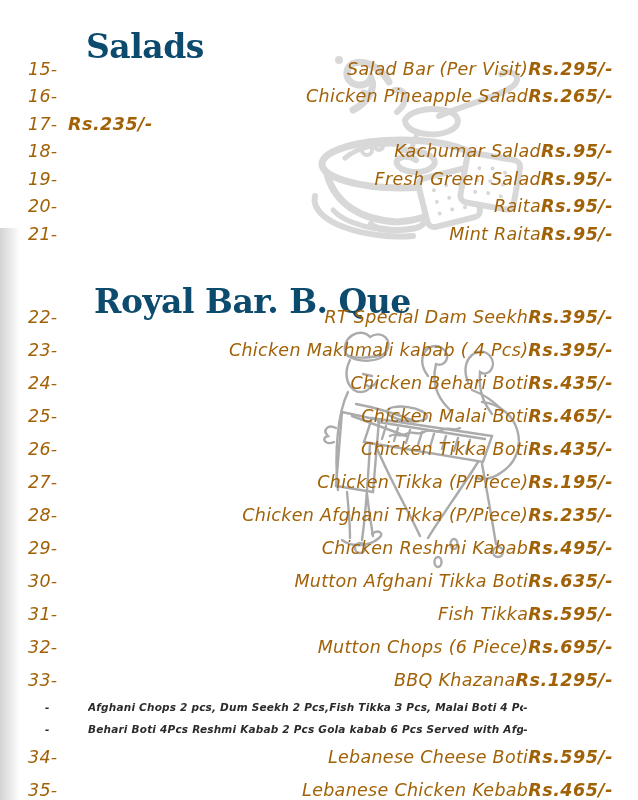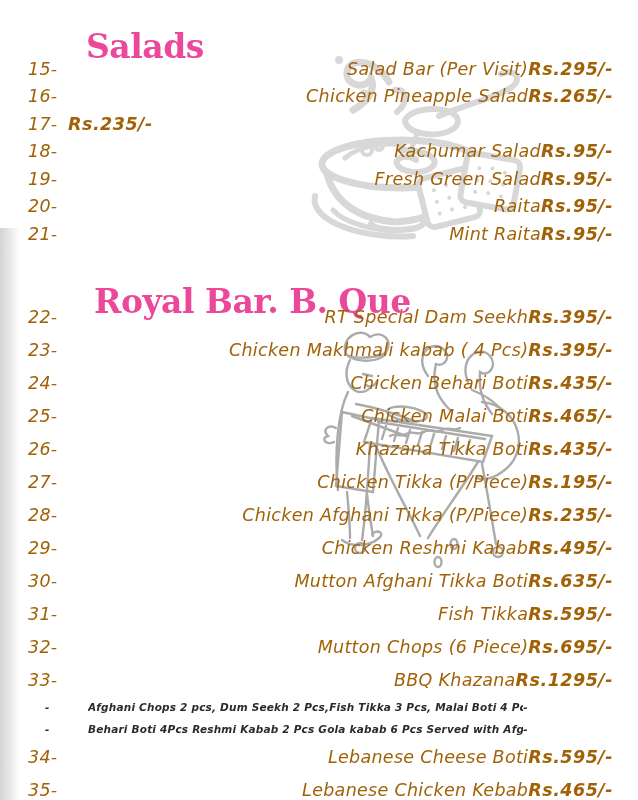--- a/index.html
+++ b/index.html
@@ -10,21 +10,21 @@
   
   .edge-shadow{
     position:absolute;left:0;top:228px;bottom:0;width:20px;
     background:linear-gradient(to right, rgba(175,175,175,.55), rgba(255,255,255,0));
     pointer-events:none;
   }
   .menu-title{
     position:absolute;
     font-family:"DejaVu Serif","Liberation Serif",serif;
     font-weight:bold;font-size:33px;line-height:1.15;
-    color:#ec4899;letter-spacing:-0.5px;white-space:nowrap;z-index:2;
+    color:#0c4a6e;letter-spacing:-0.5px;white-space:nowrap;z-index:2;
   }
   #title-salads{top:1px;left:86px;}
   #title-bbq{top:256px;left:94px;}
 
   .rows{position:absolute;left:0;right:0;z-index:2;}
   #rows-salads{top:55px;}
   #rows-bbq{top:300px;}
 
   .row{
     display:flex;align-items:center;height:27.5px;
@@ -191,21 +191,21 @@
       <span class="name">Chicken Behari Boti</span>
       <span class="price">Rs.435/-</span>
     </div>
     <div class="row">
       <span class="num">25-</span>
       <span class="name">Chicken Malai Boti</span>
       <span class="price">Rs.465/-</span>
     </div>
     <div class="row">
       <span class="num">26-</span>
-      <span class="name">Khazana Tikka Boti</span>
+      <span class="name">Chicken Tikka Boti</span>
       <span class="price">Rs.435/-</span>
     </div>
     <div class="row">
       <span class="num">27-</span>
       <span class="name">Chicken Tikka (P/Piece)</span>
       <span class="price">Rs.195/-</span>
     </div>
     <div class="row">
       <span class="num">28-</span>
       <span class="name">Chicken Afghani Tikka (P/Piece)</span>

